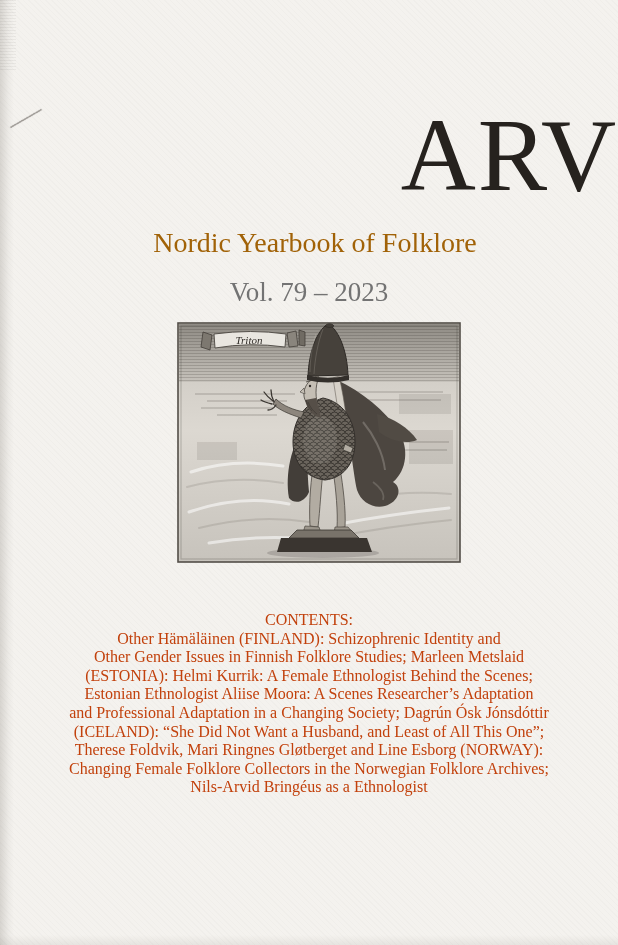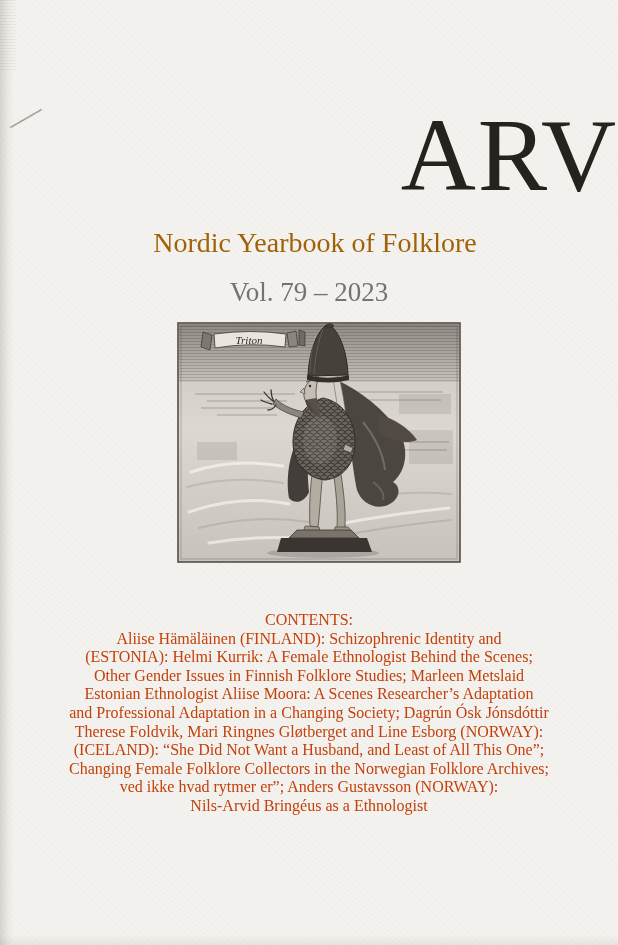--- a/index.html
+++ b/index.html
@@ -190,24 +190,23 @@
       <path d="M148,4 C150,1 155,1 157,4 C154,6 151,6 148,4 Z" fill="#46413b" stroke="#2e2a26" stroke-width="0.7"></path>
       <path d="M130,53 q21,6 42,0 l0,5 q-21,5 -42,0 z" fill="#332f2b"></path>
       <path d="M139,12 C135,24 133,38 133,50 M146,7 C141,20 138,36 137,52" stroke="rgba(220,214,204,0.18)" stroke-width="1" fill="none"></path>
     </g>
 
     <rect x="4" y="4" width="276" height="233" fill="none" stroke="rgba(50,46,42,0.22)" stroke-width="1.2"></rect>
   </svg>
 
   <div class="contents">
     <div class="c-line">CONTENTS:</div>
-    <div class="c-line">Aliise Hämäläinen (FINLAND): Schizophrenic Identity and</div>
+    <div class="c-line">Other Hämäläinen (FINLAND): Schizophrenic Identity and</div>
+    <div class="c-line">Other Gender Issues in Finnish Folklore Studies; Marleen Metslaid</div>
     <div class="c-line">(ESTONIA): Helmi Kurrik: A Female Ethnologist Behind the Scenes;</div>
-    <div class="c-line">Other Gender Issues in Finnish Folklore Studies; Marleen Metslaid</div>
     <div class="c-line">Estonian Ethnologist Aliise Moora: A Scenes Researcher’s Adaptation</div>
     <div class="c-line">and Professional Adaptation in a Changing Society; Dagrún Ósk Jónsdóttir</div>
+    <div class="c-line">(ICELAND): “She Did Not Want a Husband, and Least of All This One”;</div>
     <div class="c-line">Therese Foldvik, Mari Ringnes Gløtberget and Line Esborg (NORWAY):</div>
-    <div class="c-line">(ICELAND): “She Did Not Want a Husband, and Least of All This One”;</div>
     <div class="c-line">Changing Female Folklore Collectors in the Norwegian Folklore Archives;</div>
-    <div class="c-line">ved ikke hvad rytmer er”; Anders Gustavsson (NORWAY):</div>
     <div class="c-line">Nils-Arvid Bringéus as a Ethnologist</div>
   </div>
 </div>
 
 </body></html>

